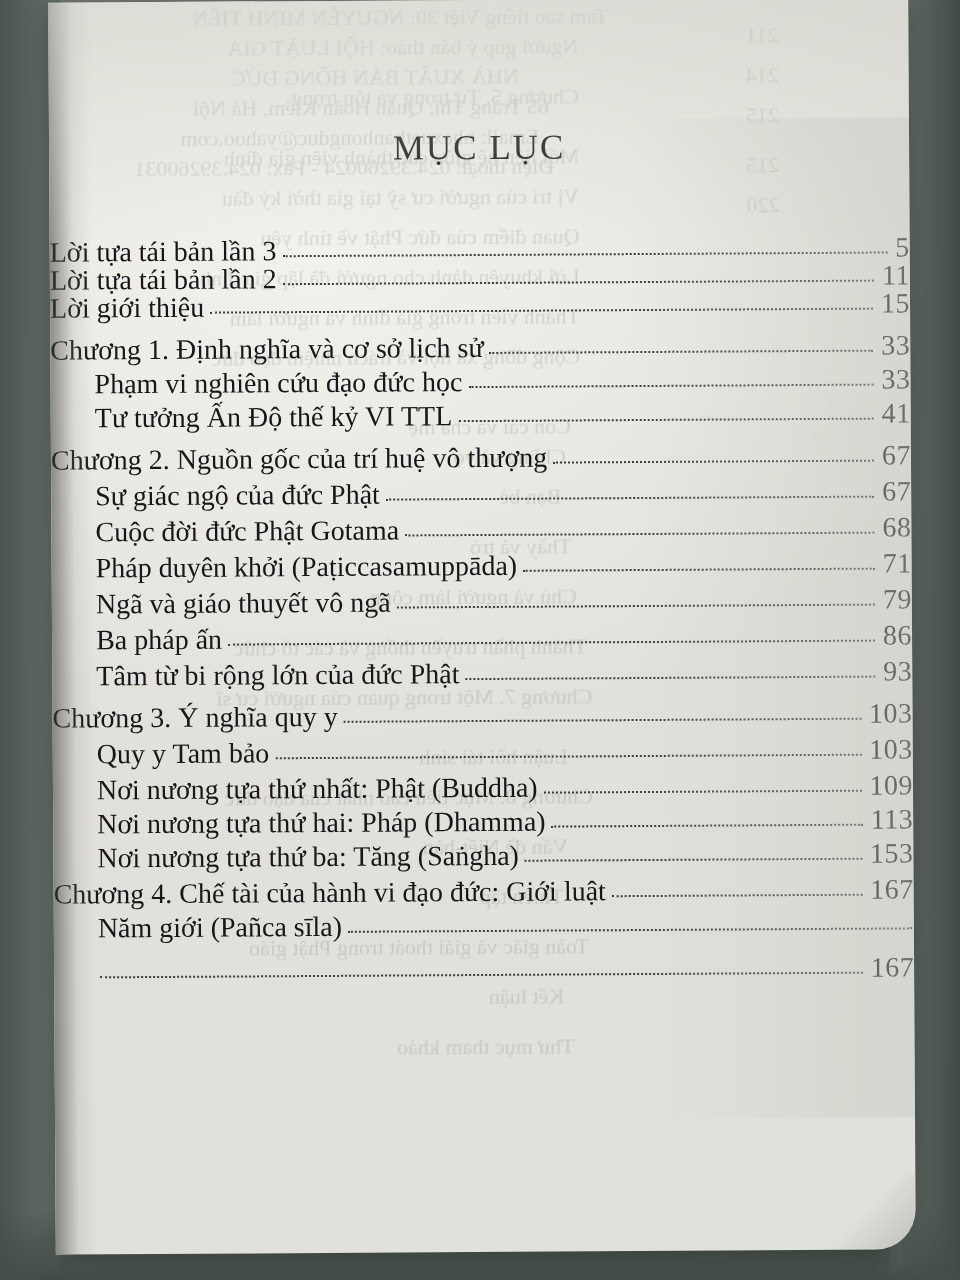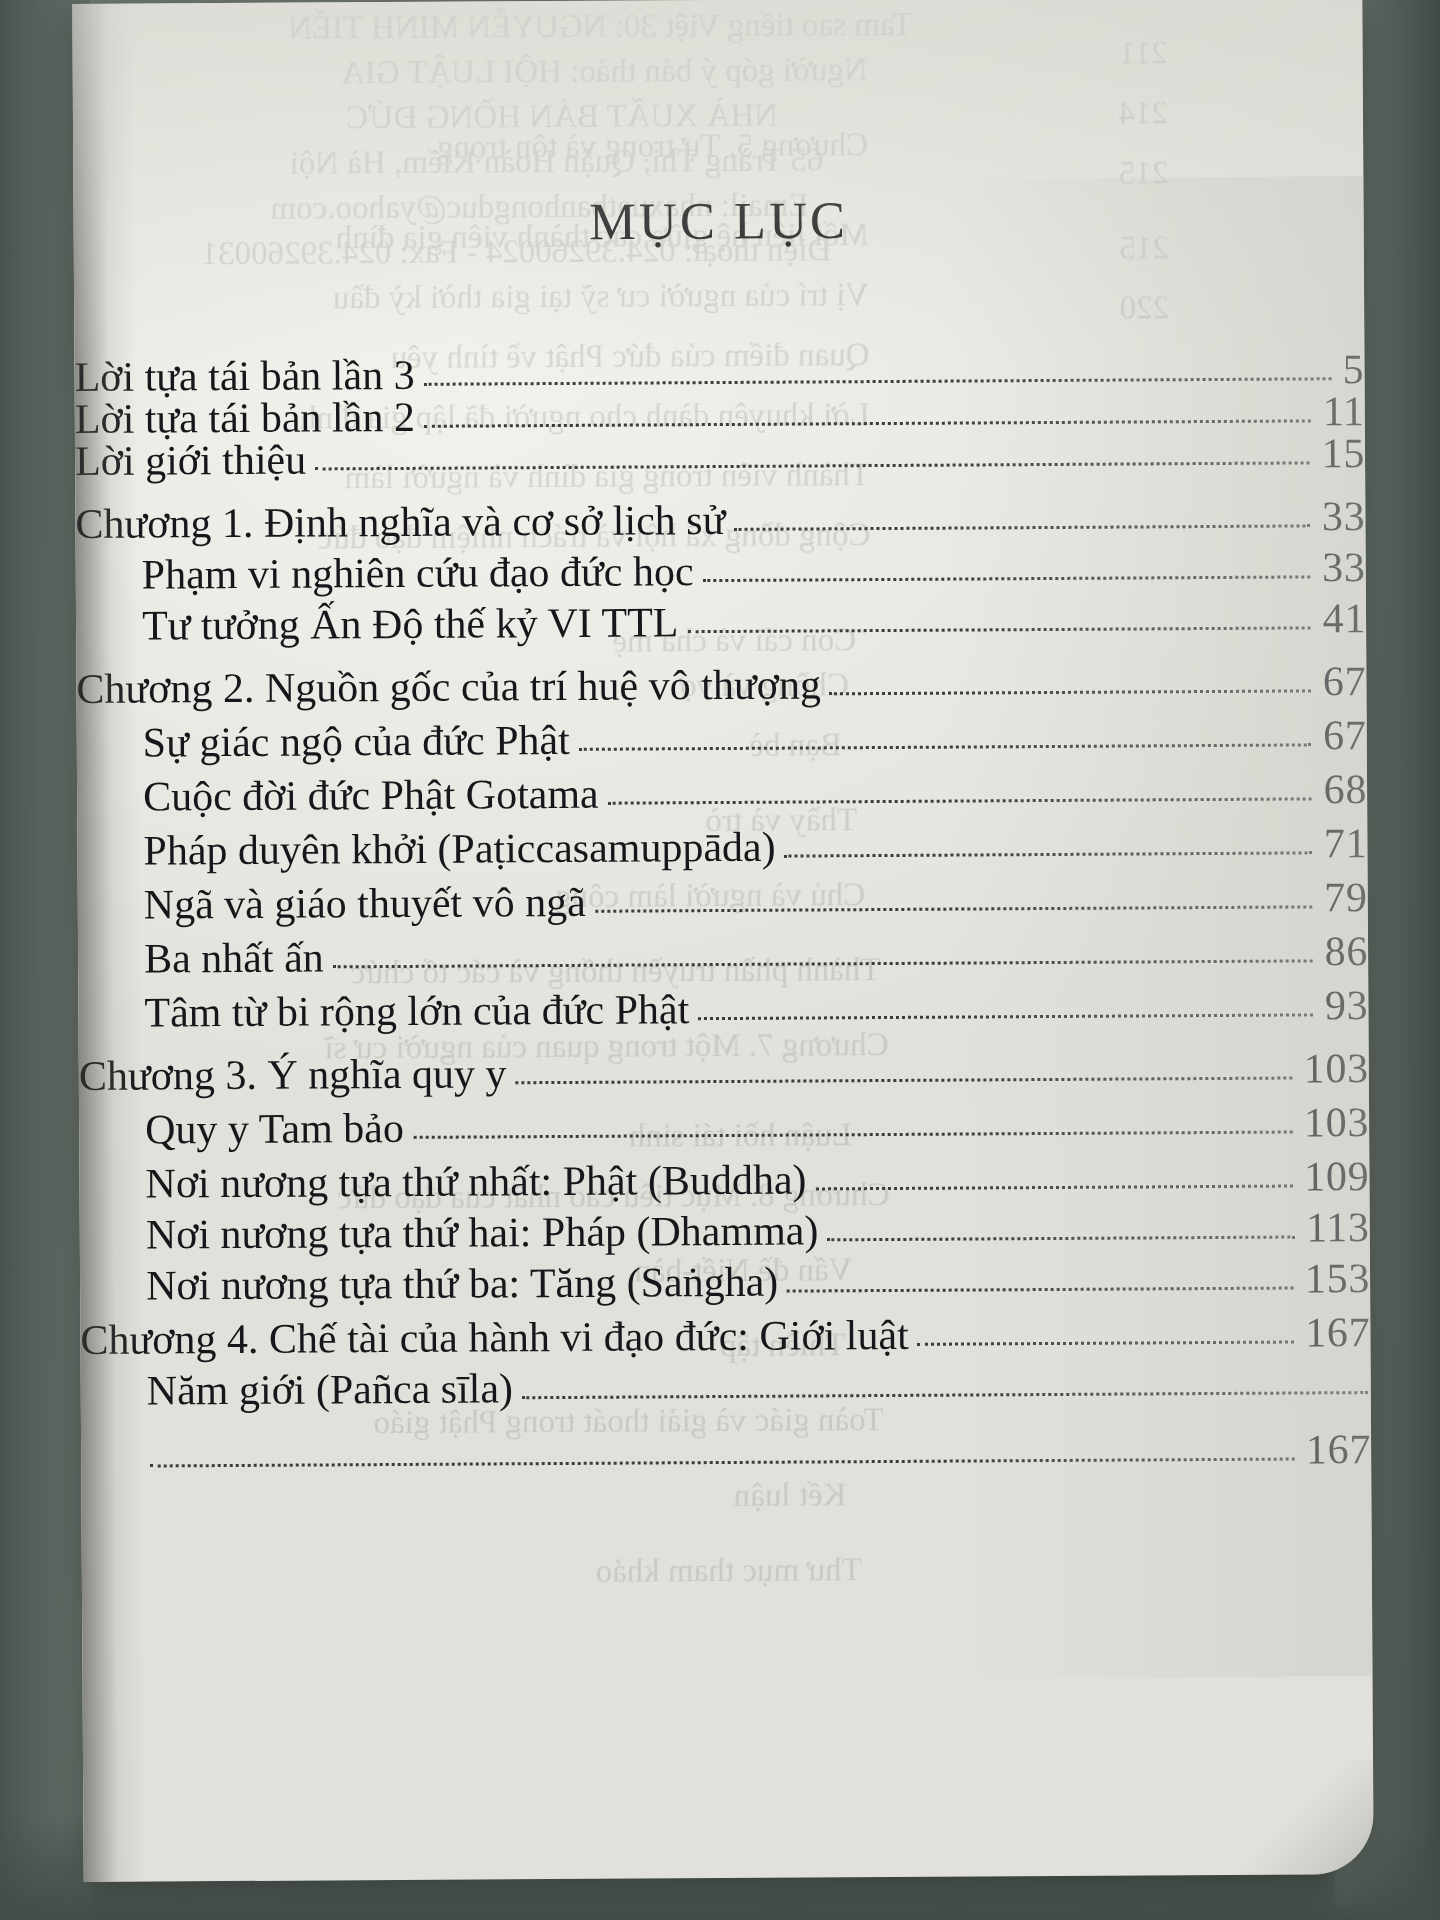--- a/index.html
+++ b/index.html
@@ -273,21 +273,21 @@
               <span class="label">Pháp duyên khởi (Paṭiccasamuppāda)</span>
               <span class="dots"></span>
               <span class="pageno">71</span>
             </div>
             <div class="toc-row lvl-1" style="margin-top: 8px;">
               <span class="label">Ngã và giáo thuyết vô ngã</span>
               <span class="dots"></span>
               <span class="pageno">79</span>
             </div>
             <div class="toc-row lvl-1" style="margin-top: 8px;">
-              <span class="label">Ba nhất ấn</span>
+              <span class="label">Ba pháp ấn</span>
               <span class="dots"></span>
               <span class="pageno">86</span>
             </div>
             <div class="toc-row lvl-1" style="margin-top: 8px;">
               <span class="label">Tâm từ bi rộng lớn của đức Phật</span>
               <span class="dots"></span>
               <span class="pageno">93</span>
             </div>
             <div class="toc-row lvl-0" style="margin-top: 14px;">
               <span class="label">Chương 3. Ý nghĩa quy y</span>

